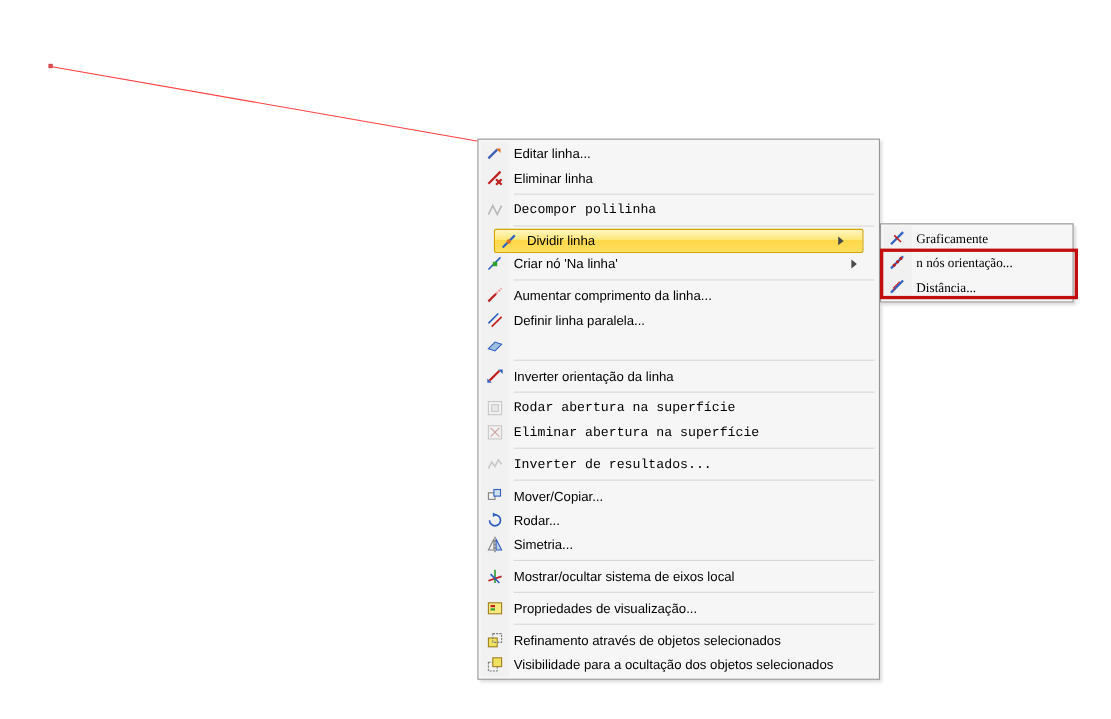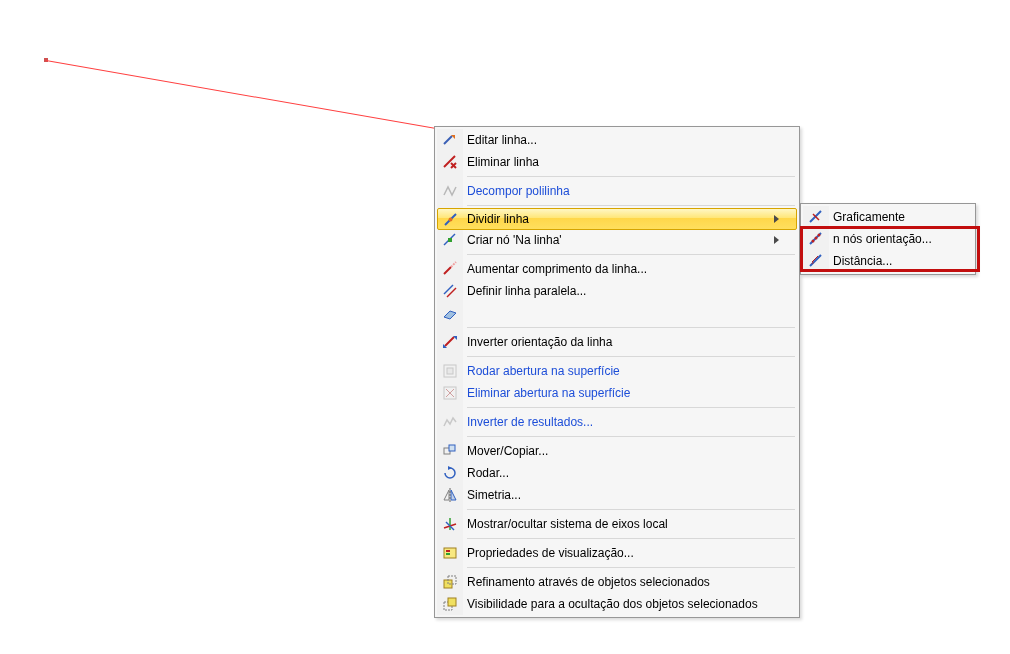--- a/index.html
+++ b/index.html
@@ -44,32 +44,32 @@
   .menu-inner{position:relative;}
   .item{
     position:relative;
     display:flex;align-items:center;
     height:22px;
     padding-left:30px;padding-right:18px;
     white-space:nowrap;
     cursor:default;
   }
   .item .label{flex:1;}
-  .item.disabled .label{color:#1d4ed8;}
+  .item.disabled .label{color:#000000;font-family:Liberation Mono, monospace;}
   .item .arrow{
     width:0;height:0;
     border-top:4px solid transparent;
     border-bottom:4px solid transparent;
     border-left:5px solid #4a4a4a;
   }
   .item.highlight{
     background:linear-gradient(to bottom,#fff7c4 0%,#ffe677 45%,#ffd74a 46%,#ffdf5e 100%);
     border:1px solid #d6a400;
     border-radius:2px;
-    margin:-1px 0;
+    margin:-1px 12px;
     height:22px;
     box-sizing:border-box;
     padding-left:29px;padding-right:17px;
   }
   .sep{
     margin:3px 2px 3px 30px;
     height:0;
     border-top:1px solid #d8d8d8;
   }
   .icon{
@@ -82,20 +82,21 @@
   
   .submenu{
     position:absolute;
     left:800px;top:203px;
     width:176px;
     background:#f6f6f6;
     border:1px solid #979797;
     box-shadow:2px 2px 3px rgba(0,0,0,.15);
     padding:2px;
     box-sizing:border-box;
+    font-family:Liberation Serif, serif;
   }
   .submenu .gutter{
     position:absolute;
     left:2px;top:2px;bottom:2px;
     width:26px;
     background:#f1f1f1;
   }
   
   .red-box{
     position:absolute;

